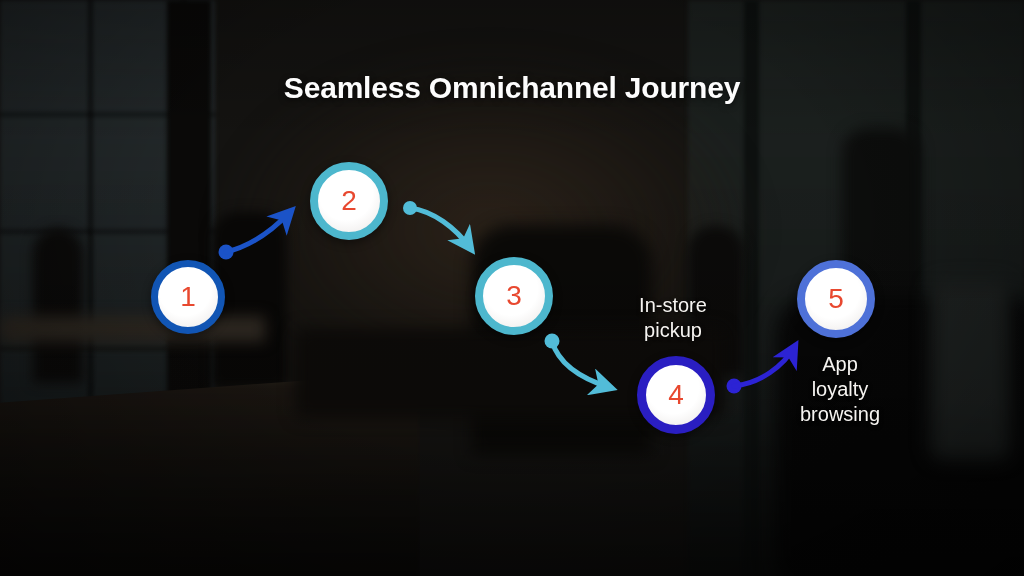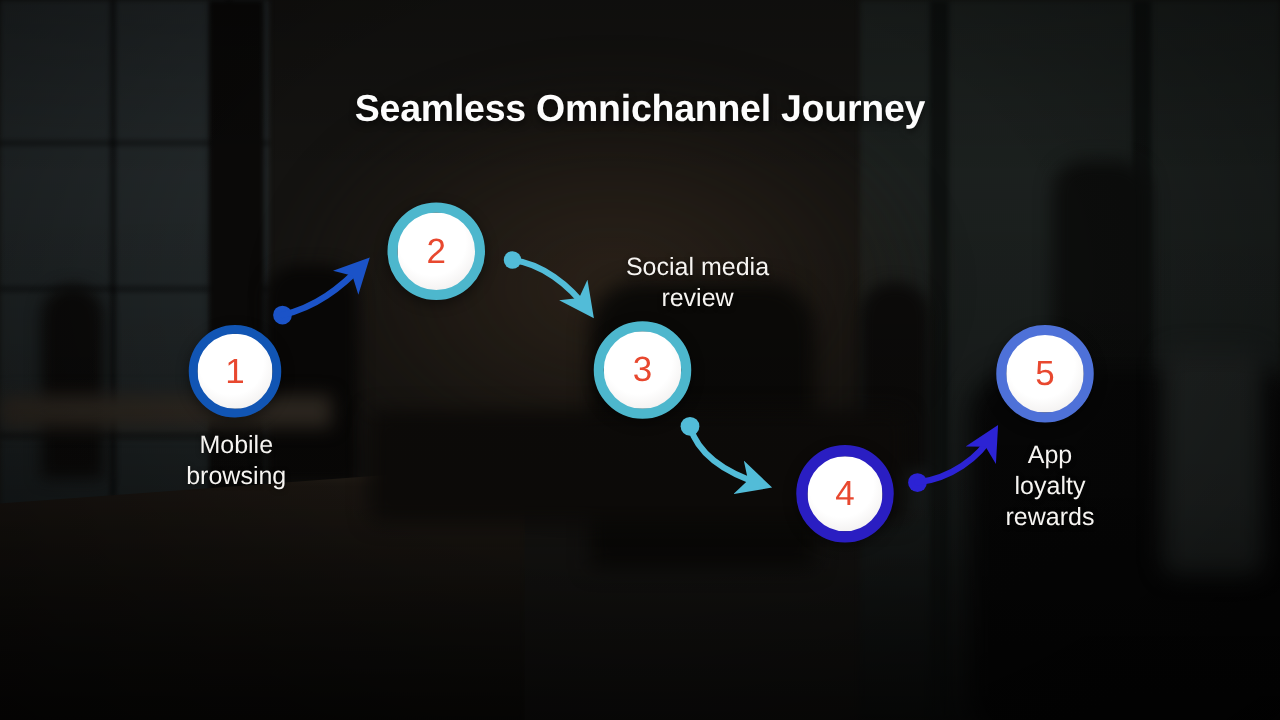--- a/index.html
+++ b/index.html
@@ -141,38 +141,36 @@
     <circle cx="552" cy="341" r="7.5" fill="#52bcd8"></circle>
     <path d="M552,341 C559,366 585,380 611,388" fill="none" stroke-width="5" stroke-linecap="round" marker-end="url(#ah2)" stroke="#52bcd8"></path>
 
     <circle cx="734" cy="386" r="7.5" fill="#2c23d4"></circle>
     <path d="M734,386 C760,383 783,367 795,346" fill="none" stroke-width="5" stroke-linecap="round" marker-end="url(#ah3)" stroke="#2c23d4"></path>
   </svg>
 
   <div class="step-node n1" style="border-color: rgb(17, 85, 180);">
     <span class="num" style="color: rgb(232, 72, 47);">1</span>
   </div>
-  <div class="step-label l1">Mobile
-browsing</div>
 
   <div class="step-node n2" style="border-color: rgb(77, 183, 205);">
     <span class="num" style="color: rgb(232, 72, 47);">2</span>
   </div>
 
   <div class="step-node n3" style="border-color: rgb(77, 183, 205);">
     <span class="num" style="color: rgb(232, 72, 47);">3</span>
   </div>
-  <div class="step-label l3">Social media
-review</div>
 
   <div class="step-node n4" style="border-color: rgb(42, 30, 194);">
     <span class="num" style="color: rgb(232, 72, 47);">4</span>
   </div>
+  <div class="step-label l4">In-store
+pickup</div>
 
   <div class="step-node n5" style="border-color: rgb(78, 113, 216);">
     <span class="num" style="color: rgb(232, 72, 47);">5</span>
   </div>
   <div class="step-label l5">App
 loyalty
-rewards</div>
+browsing</div>
 
 
 </div>
 
 </body></html>

